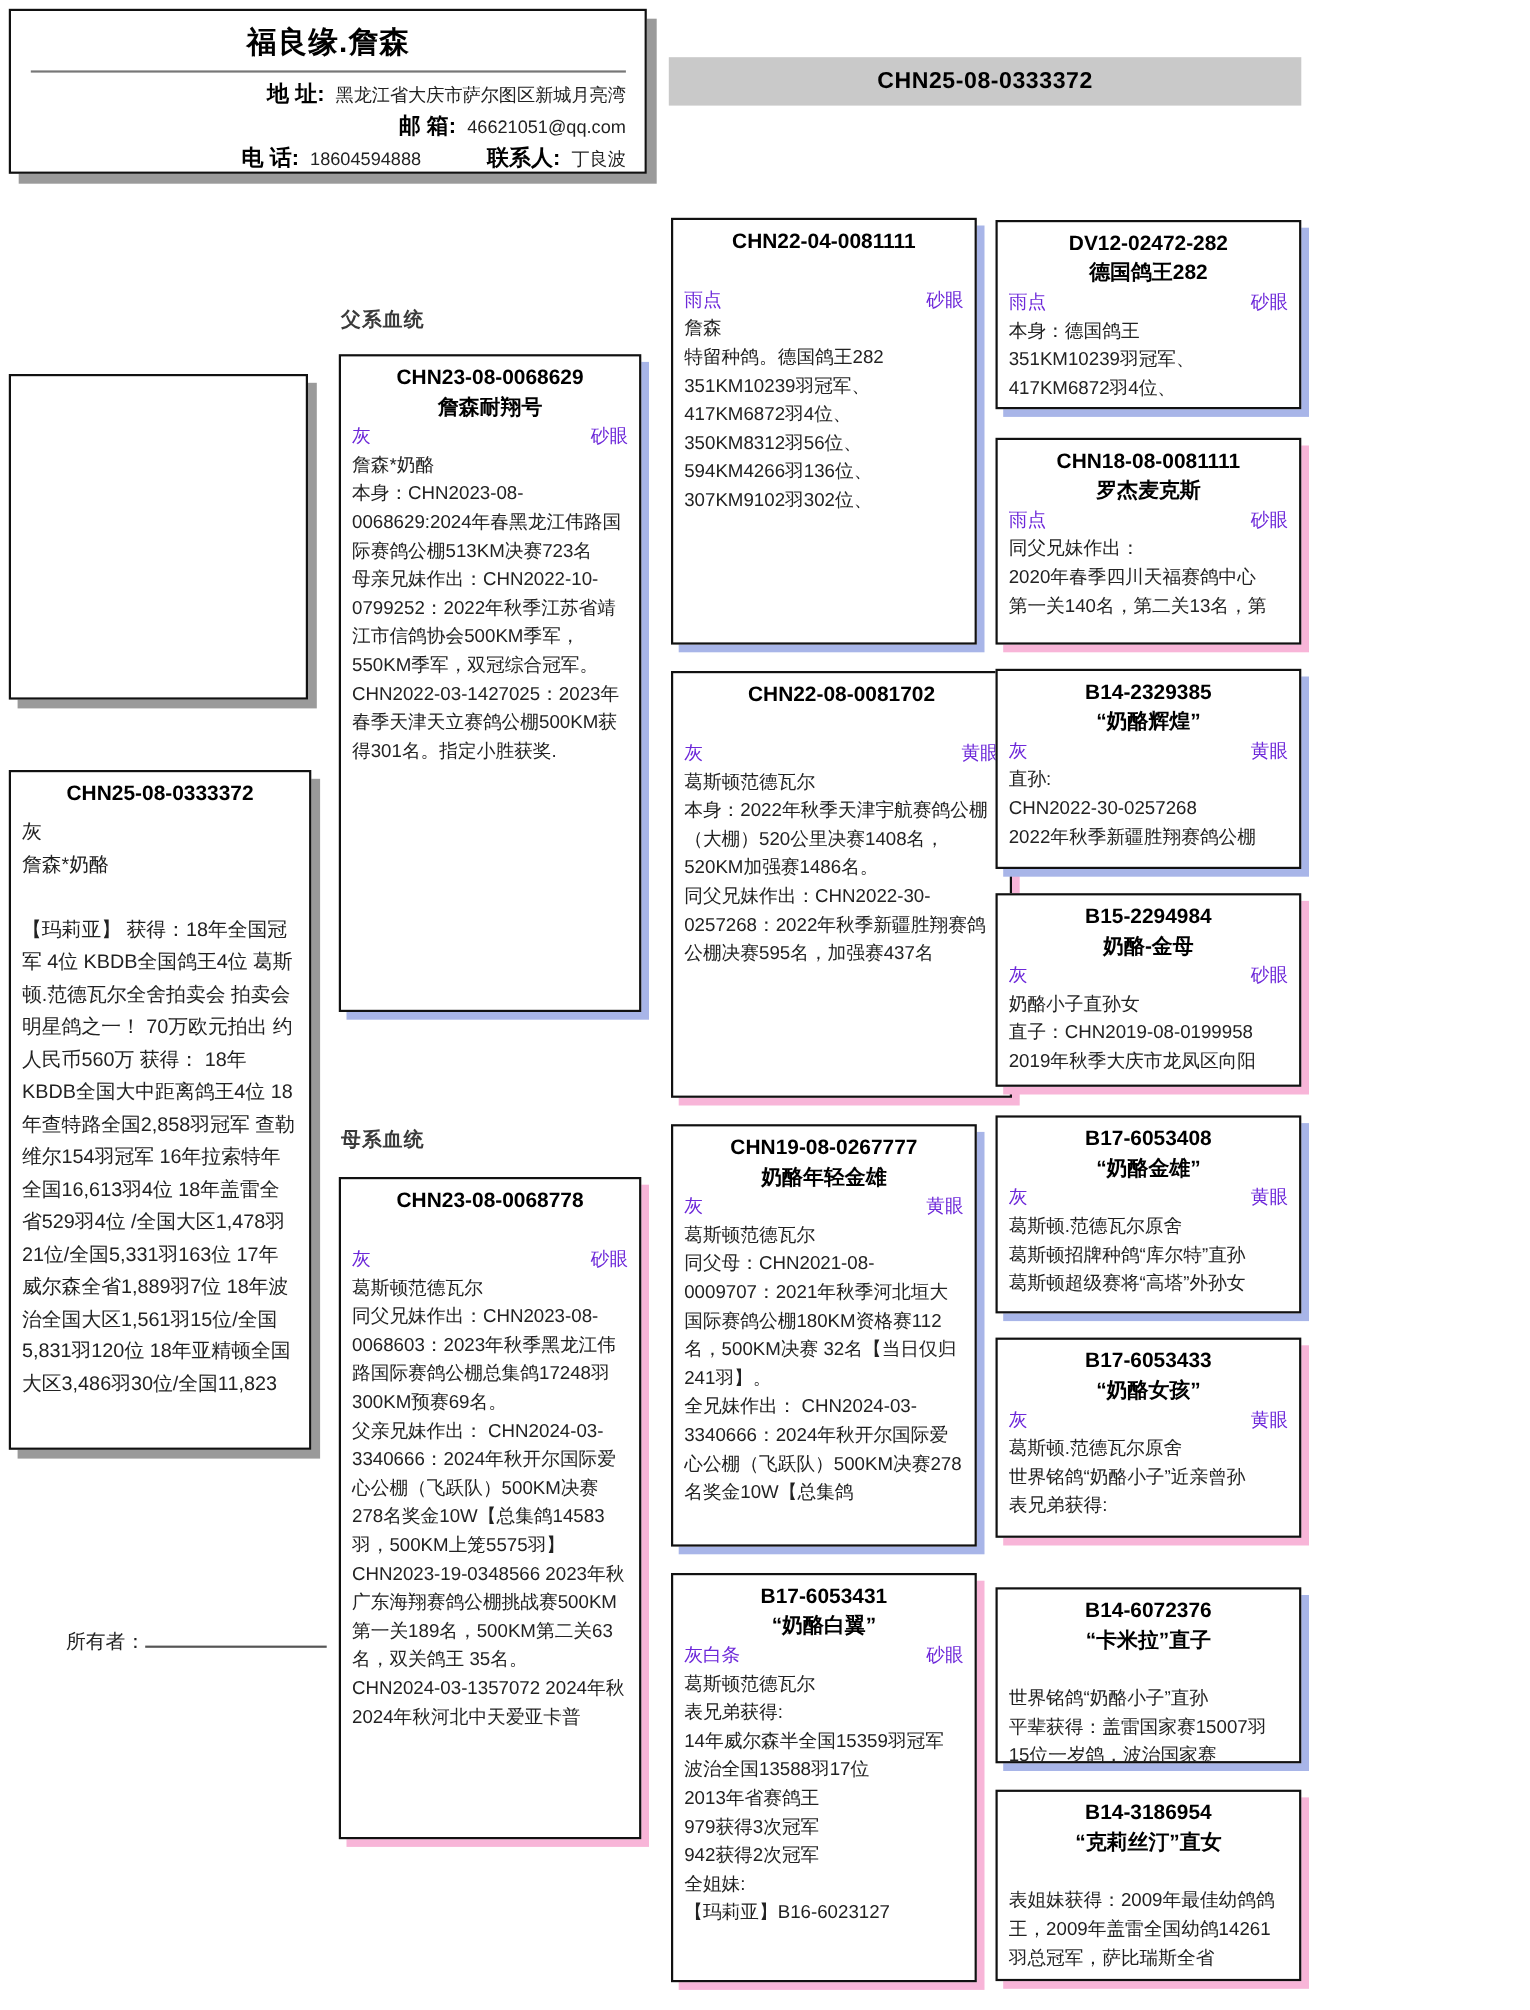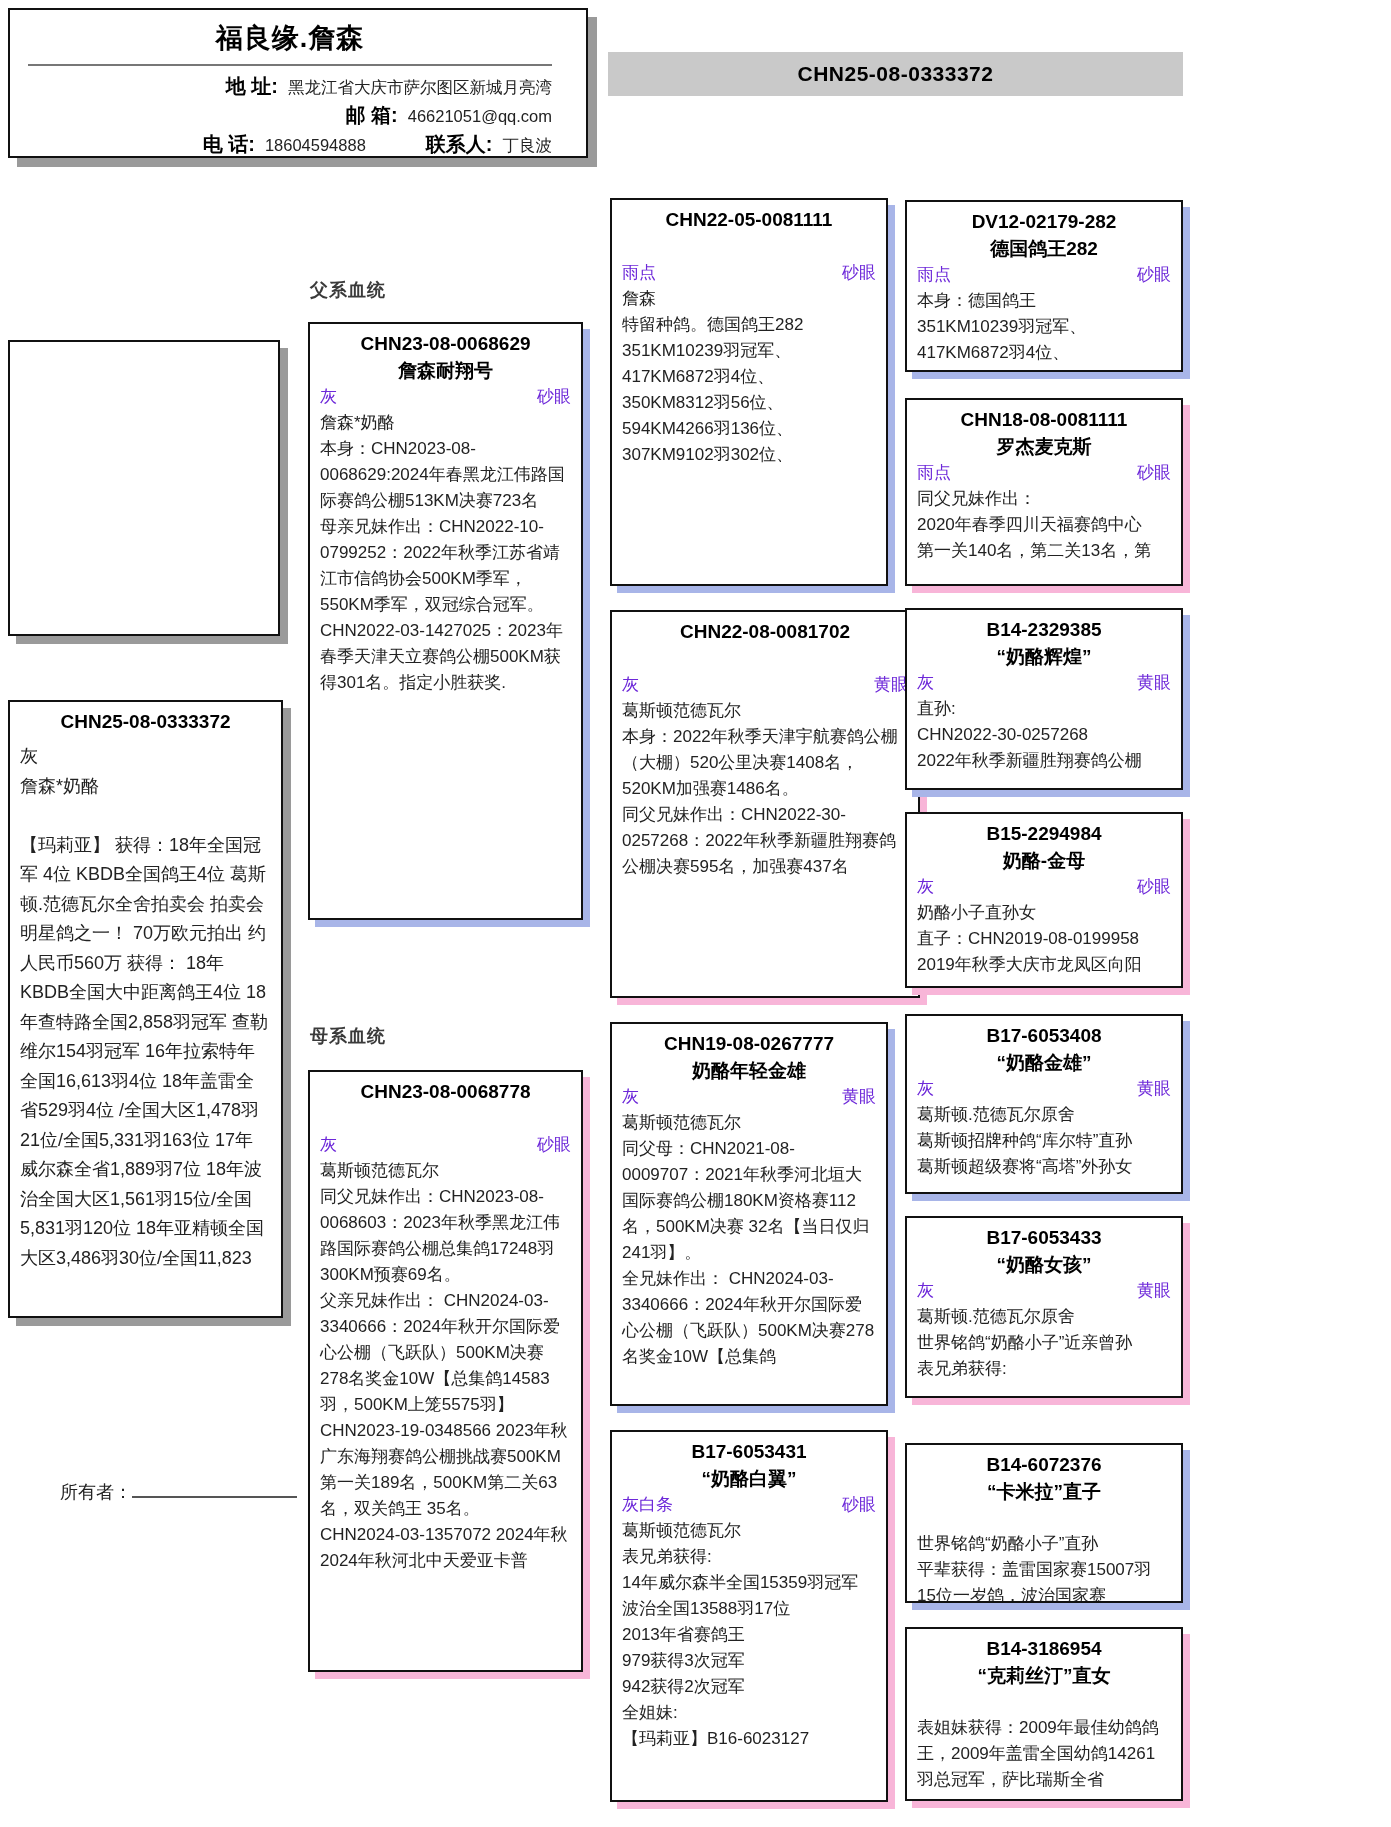--- a/index.html
+++ b/index.html
@@ -8,21 +8,21 @@
     --gray_shadow:#9a9a9a;
     --banner_bg:#c9c9c9;
   }
   *{margin:0;padding:0;box-sizing:border-box;}
   body{background:#ffffff;font-family:"Liberation Sans","DejaVu Sans",sans-serif;color:#000;}
   .canvas{position:relative;width:1391px;height:1827px;background:#fff;overflow:hidden;}
 
   
   .header-box{position:absolute;left:8px;top:8px;width:580px;height:150px;
     border:2px solid #111;background:#fff;box-shadow:9px 9px 0 var(--gray_shadow);
-    padding:10px 34px 6px 18px;}
+    padding:10px 17px 6px 18px;}
   .loft-title{text-align:center;font-size:27px;font-weight:bold;letter-spacing:1px;}
   .header-rule{border-top:2px solid #777;margin:8px 0 8px 0;}
   .hrow{display:flex;align-items:baseline;margin-bottom:4px;line-height:24px;justify-content:flex-end;}
   .hlabel{font-weight:bold;font-size:20px;white-space:nowrap;margin-right:10px;}
   .hval{font-size:16.5px;color:#222;}
   .hlabel.contact{margin-left:60px;}
 
   
   .banner{position:absolute;left:608px;top:52px;width:575px;height:44px;
     background:var(--banner_bg);text-align:center;line-height:44px;
@@ -115,21 +115,21 @@
         <span>砂眼</span>
       </div>
     <div class="pbody">葛斯顿范德瓦尔
 同父兄妹作出：CHN2023-08-0068603：2023年秋季黑龙江伟路国际赛鸽公棚总集鸽17248羽300KM预赛69名。
 父亲兄妹作出： CHN2024-03-3340666：2024年秋开尔国际爱心公棚（飞跃队）500KM决赛278名奖金10W【总集鸽14583羽，500KM上笼5575羽】
 CHN2023-19-0348566 2023年秋广东海翔赛鸽公棚挑战赛500KM第一关189名，500KM第二关63名，双关鸽王 35名。
 CHN2024-03-1357072 2024年秋2024年秋河北中天爱亚卡普</div>
   </div>
 
   <div class="pbox blue" style="left:610px;top:198px;width:278px;height:388px">
-    <div class="pring">CHN22-05-0081111</div>
+    <div class="pring">CHN22-04-0081111</div>
     <div class="pname"></div>
     <div class="pline">
         <span>雨点</span>
         <span>砂眼</span>
       </div>
     <div class="pbody">詹森
 特留种鸽。德国鸽王282
 351KM10239羽冠军、
 417KM6872羽4位、
 350KM8312羽56位、
@@ -173,21 +173,21 @@
 14年威尔森半全国15359羽冠军
 波治全国13588羽17位
 2013年省赛鸽王
 979获得3次冠军
 942获得2次冠军
 全姐妹:
 【玛莉亚】B16-6023127</div>
   </div>
 
   <div class="pbox blue" style="left:905px;top:200px;width:278px;height:172px">
-    <div class="pring">DV12-02179-282</div>
+    <div class="pring">DV12-02472-282</div>
     <div class="pname">德国鸽王282</div>
     <div class="pline">
         <span>雨点</span>
         <span>砂眼</span>
       </div>
     <div class="pbody">本身：德国鸽王
 351KM10239羽冠军、
 417KM6872羽4位、</div>
   </div>
 

